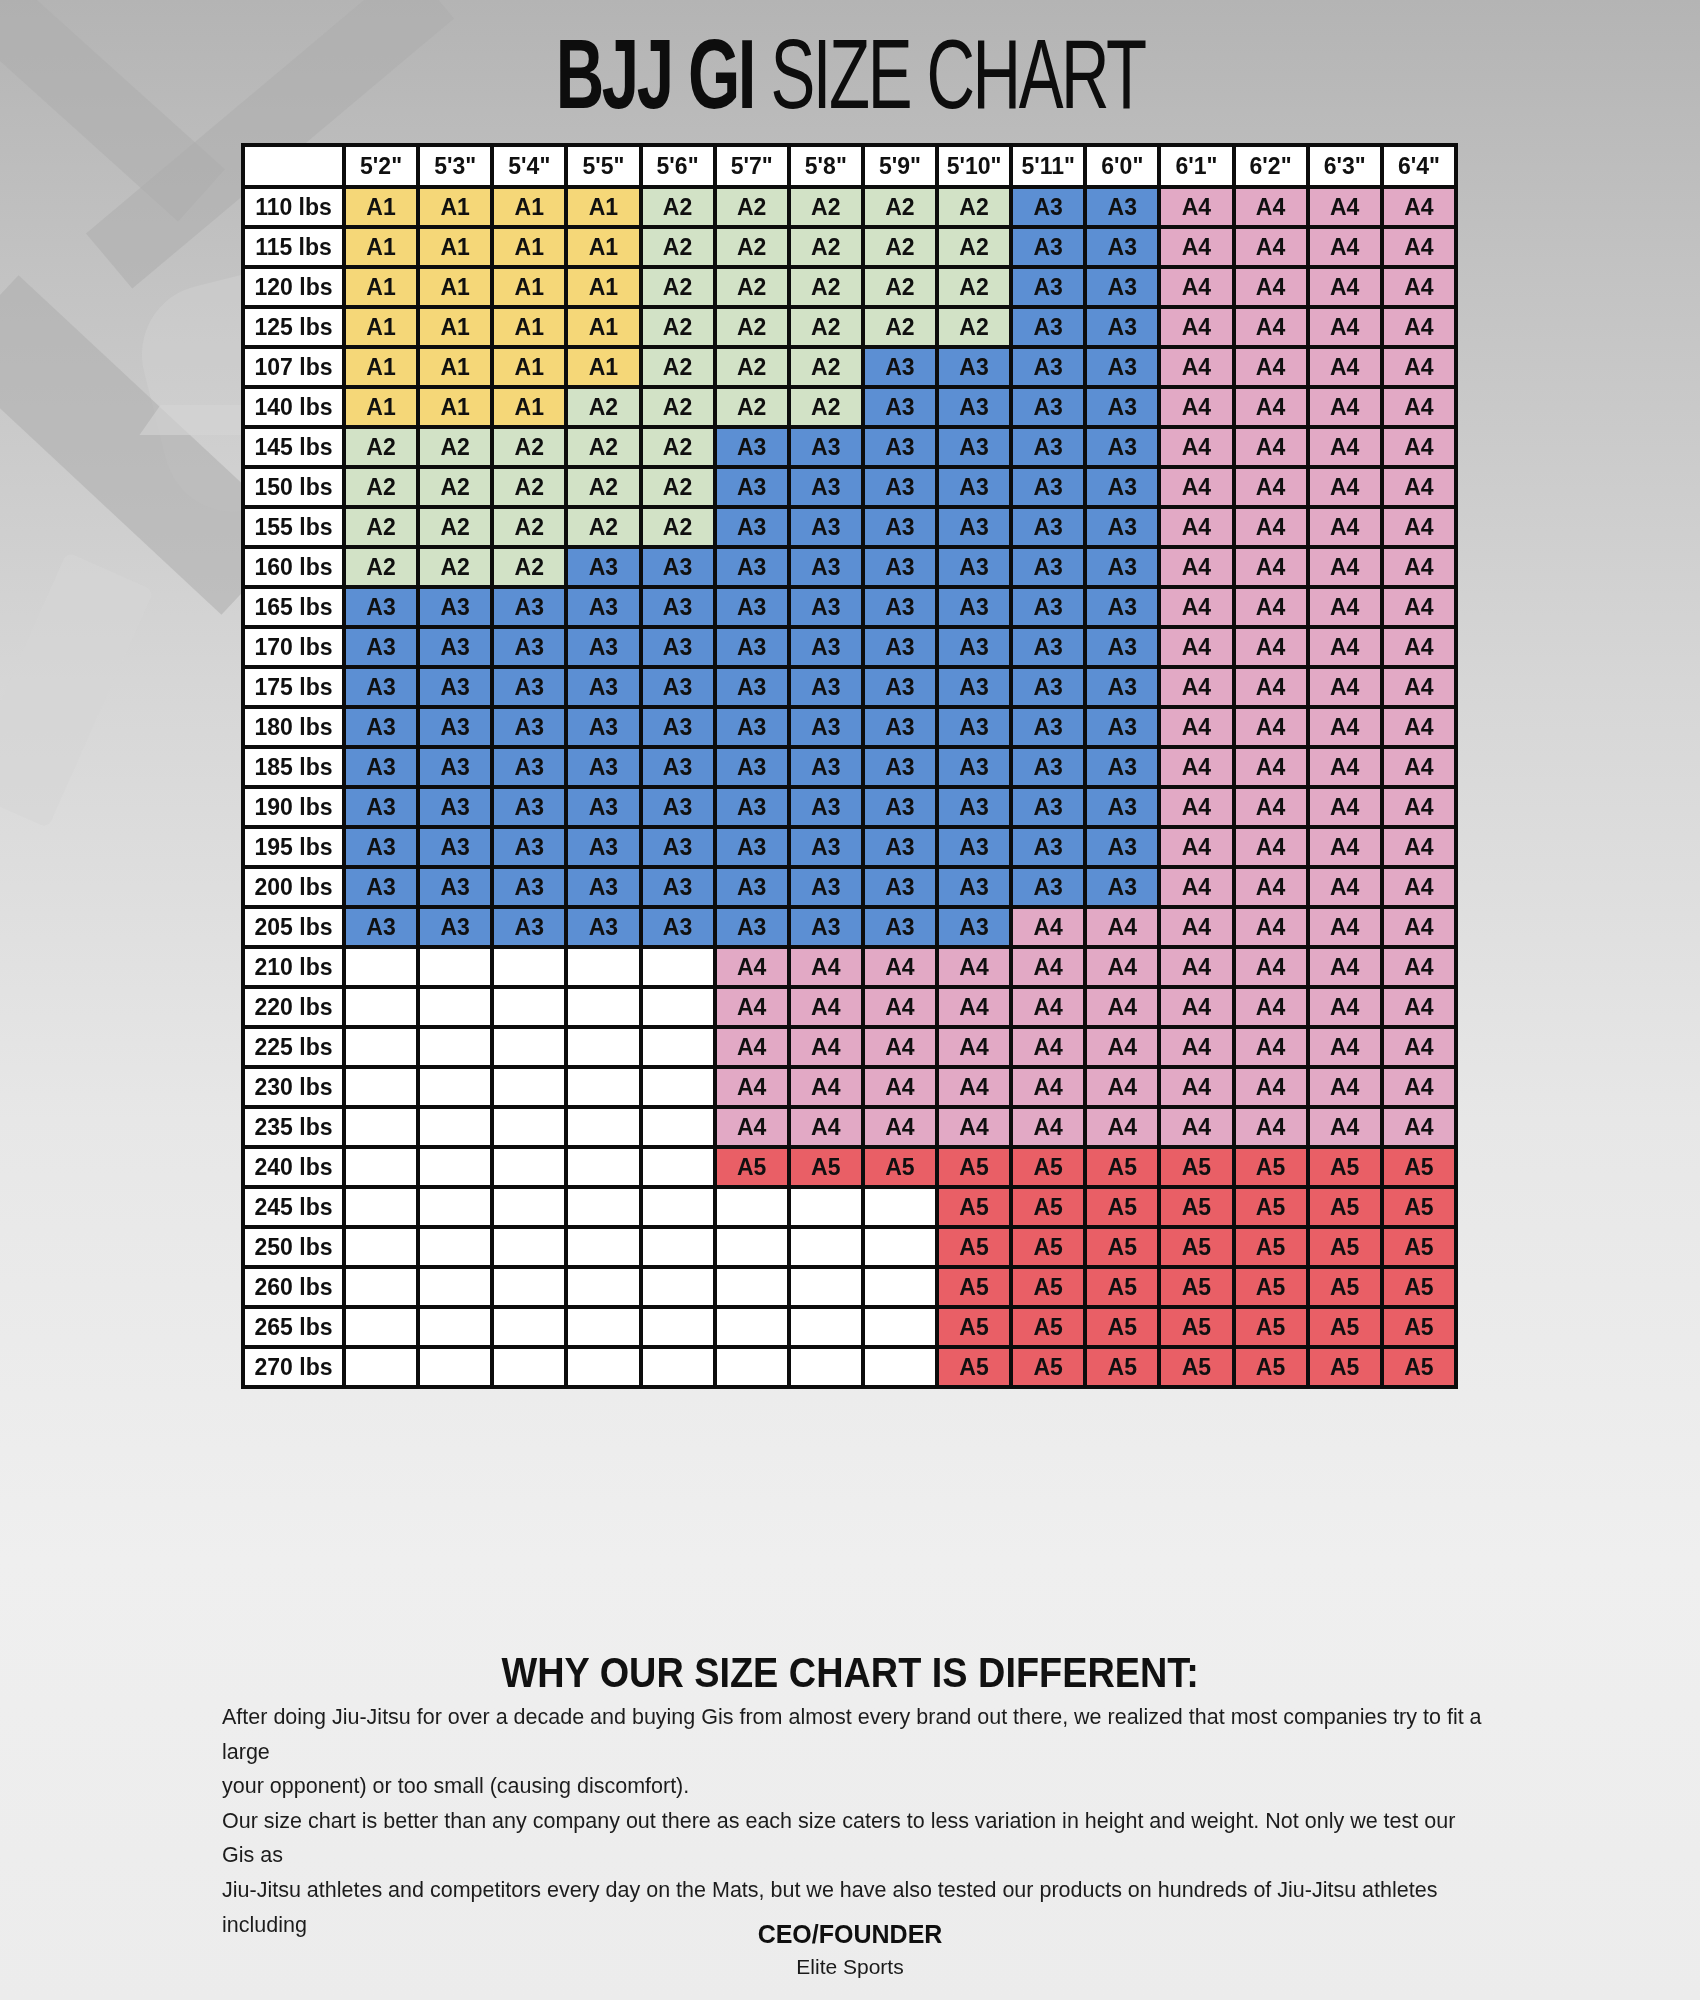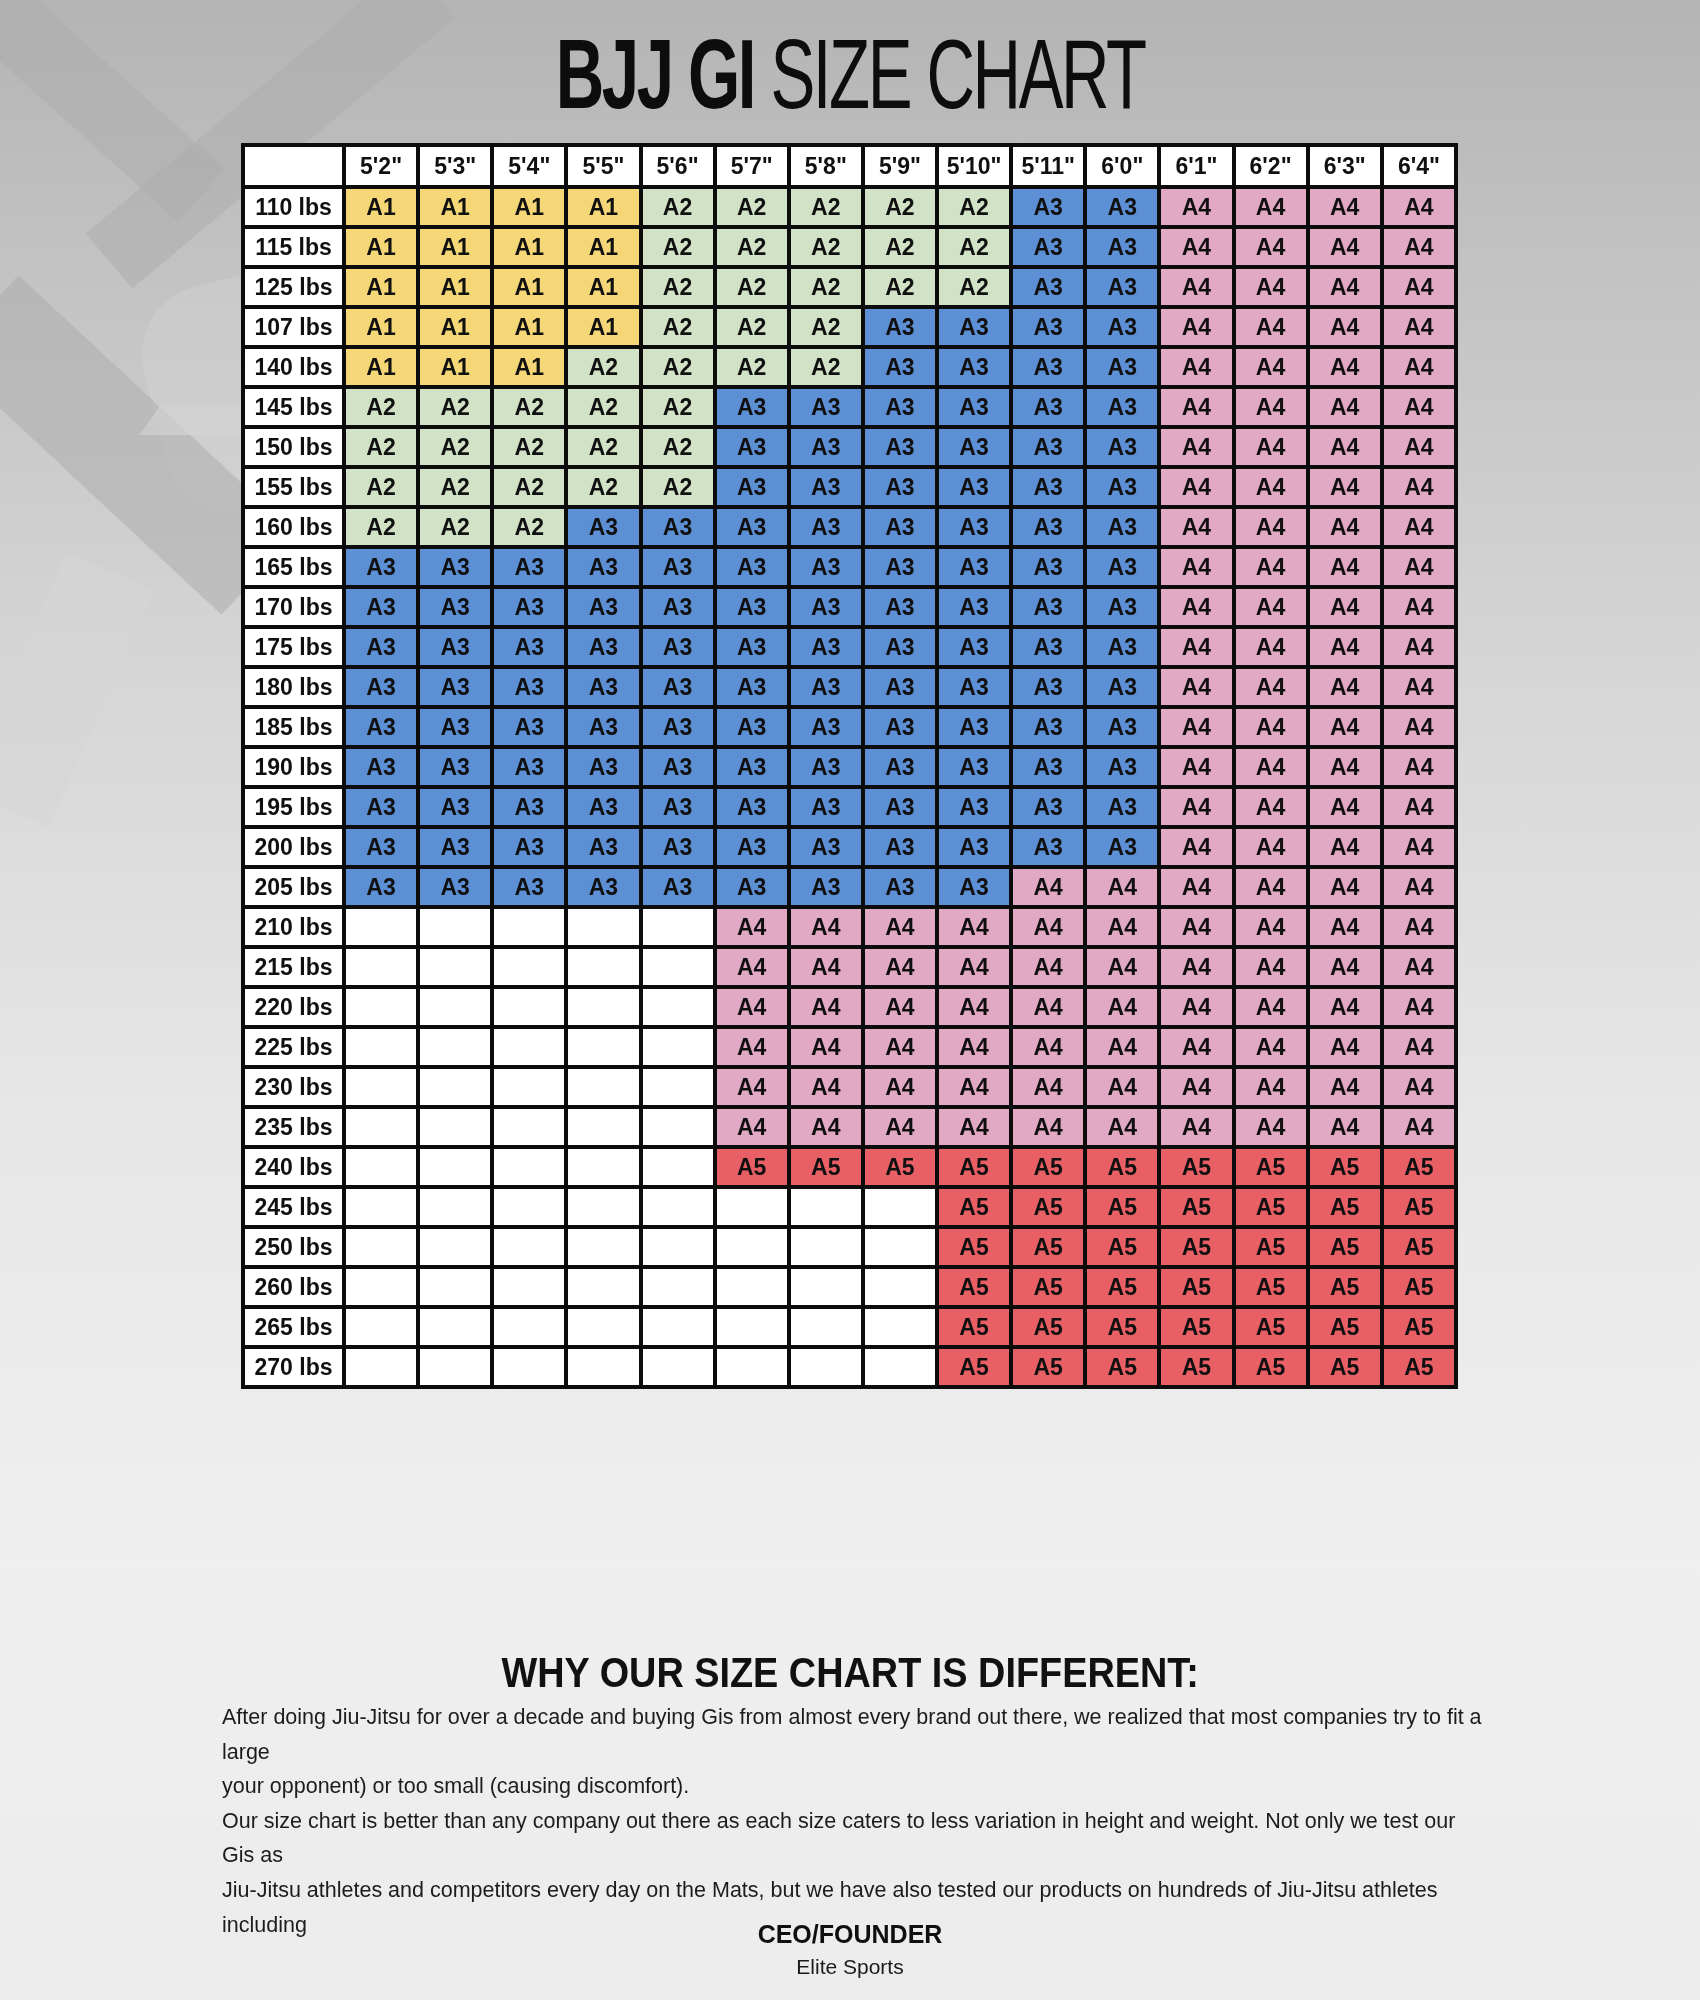--- a/index.html
+++ b/index.html
@@ -190,20 +190,38 @@
           <td style="background: rgb(210, 226, 198);">A2</td>
           <td style="background: rgb(210, 226, 198);">A2</td>
           <td style="background: rgb(92, 143, 211);">A3</td>
           <td style="background: rgb(92, 143, 211);">A3</td>
           <td style="background: rgb(226, 169, 197);">A4</td>
           <td style="background: rgb(226, 169, 197);">A4</td>
           <td style="background: rgb(226, 169, 197);">A4</td>
           <td style="background: rgb(226, 169, 197);">A4</td>
         </tr>
         <tr>
+          <td class="weight-label">120 lbs</td>
+          <td class="first-data" style="background: rgb(245, 215, 120);">A1</td>
+          <td style="background: rgb(245, 215, 120);">A1</td>
+          <td style="background: rgb(245, 215, 120);">A1</td>
+          <td style="background: rgb(245, 215, 120);">A1</td>
+          <td style="background: rgb(210, 226, 198);">A2</td>
+          <td style="background: rgb(210, 226, 198);">A2</td>
+          <td style="background: rgb(210, 226, 198);">A2</td>
+          <td style="background: rgb(210, 226, 198);">A2</td>
+          <td style="background: rgb(210, 226, 198);">A2</td>
+          <td style="background: rgb(92, 143, 211);">A3</td>
+          <td style="background: rgb(92, 143, 211);">A3</td>
+          <td style="background: rgb(226, 169, 197);">A4</td>
+          <td style="background: rgb(226, 169, 197);">A4</td>
+          <td style="background: rgb(226, 169, 197);">A4</td>
+          <td style="background: rgb(226, 169, 197);">A4</td>
+        </tr>
+        <tr>
           <td class="weight-label">125 lbs</td>
           <td class="first-data" style="background: rgb(245, 215, 120);">A1</td>
           <td style="background: rgb(245, 215, 120);">A1</td>
           <td style="background: rgb(245, 215, 120);">A1</td>
           <td style="background: rgb(245, 215, 120);">A1</td>
           <td style="background: rgb(210, 226, 198);">A2</td>
           <td style="background: rgb(210, 226, 198);">A2</td>
           <td style="background: rgb(210, 226, 198);">A2</td>
           <td style="background: rgb(210, 226, 198);">A2</td>
           <td style="background: rgb(210, 226, 198);">A2</td>
@@ -479,38 +497,20 @@
           <td style="background: rgb(92, 143, 211);">A3</td>
           <td style="background: rgb(226, 169, 197);">A4</td>
           <td style="background: rgb(226, 169, 197);">A4</td>
           <td style="background: rgb(226, 169, 197);">A4</td>
           <td style="background: rgb(226, 169, 197);">A4</td>
           <td style="background: rgb(226, 169, 197);">A4</td>
           <td style="background: rgb(226, 169, 197);">A4</td>
         </tr>
         <tr>
           <td class="weight-label">210 lbs</td>
-          <td class="first-data" style="background: rgb(255, 255, 255);"></td>
-          <td style="background: rgb(255, 255, 255);"></td>
-          <td style="background: rgb(255, 255, 255);"></td>
-          <td style="background: rgb(255, 255, 255);"></td>
-          <td style="background: rgb(255, 255, 255);"></td>
-          <td style="background: rgb(226, 169, 197);">A4</td>
-          <td style="background: rgb(226, 169, 197);">A4</td>
-          <td style="background: rgb(226, 169, 197);">A4</td>
-          <td style="background: rgb(226, 169, 197);">A4</td>
-          <td style="background: rgb(226, 169, 197);">A4</td>
-          <td style="background: rgb(226, 169, 197);">A4</td>
-          <td style="background: rgb(226, 169, 197);">A4</td>
-          <td style="background: rgb(226, 169, 197);">A4</td>
-          <td style="background: rgb(226, 169, 197);">A4</td>
-          <td style="background: rgb(226, 169, 197);">A4</td>
-        </tr>
-        <tr>
-          <td class="weight-label">215 lbs</td>
           <td class="first-data" style="background: rgb(255, 255, 255);"></td>
           <td style="background: rgb(255, 255, 255);"></td>
           <td style="background: rgb(255, 255, 255);"></td>
           <td style="background: rgb(255, 255, 255);"></td>
           <td style="background: rgb(255, 255, 255);"></td>
           <td style="background: rgb(226, 169, 197);">A4</td>
           <td style="background: rgb(226, 169, 197);">A4</td>
           <td style="background: rgb(226, 169, 197);">A4</td>
           <td style="background: rgb(226, 169, 197);">A4</td>
           <td style="background: rgb(226, 169, 197);">A4</td>

